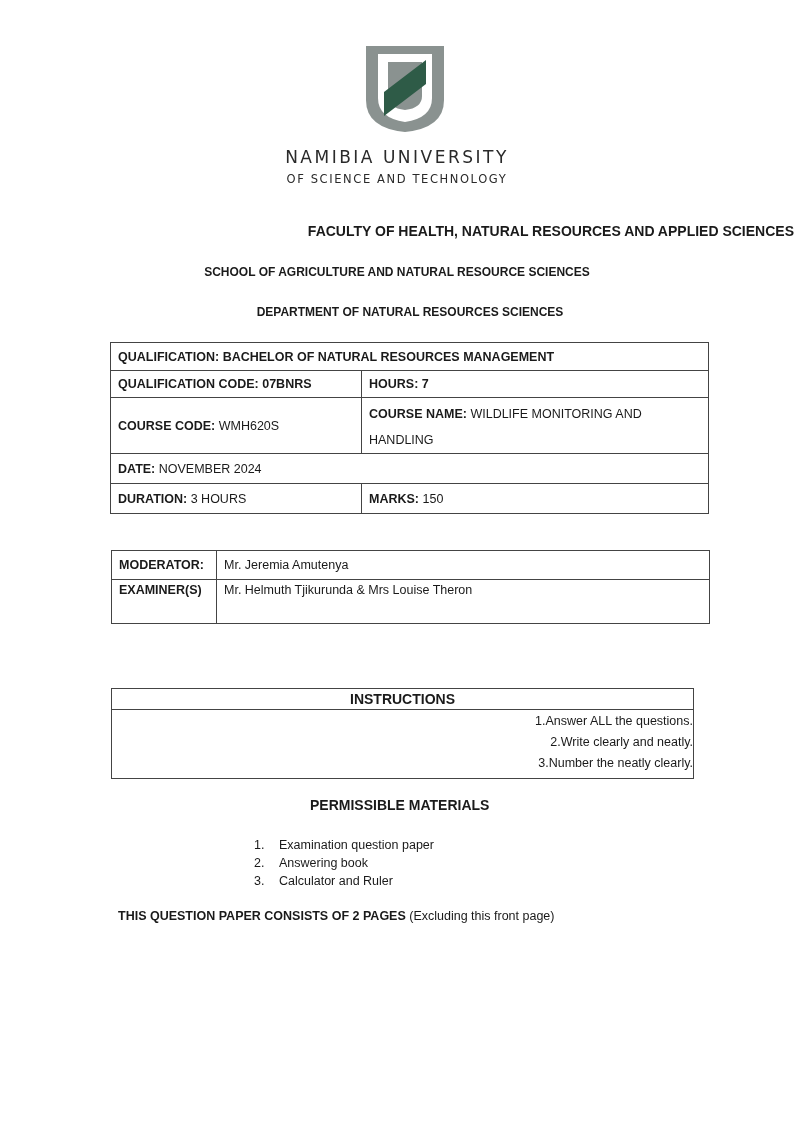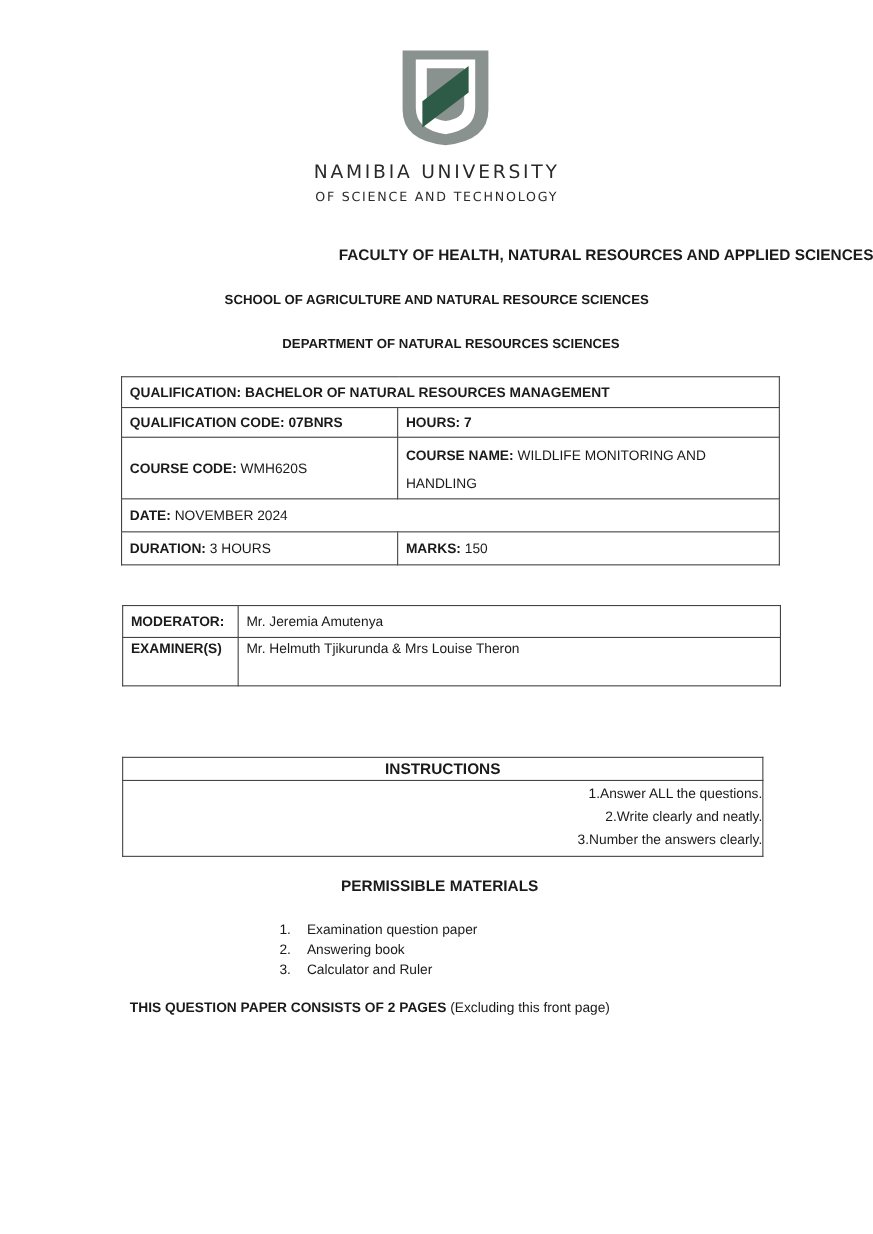--- a/index.html
+++ b/index.html
@@ -128,21 +128,21 @@
   </tr>
   <tr>
     <td class="items">
       <div class="instr-item">
         <span class="num">1.</span><span>Answer ALL the questions.</span>
       </div>
       <div class="instr-item">
         <span class="num">2.</span><span>Write clearly and neatly.</span>
       </div>
       <div class="instr-item">
-        <span class="num">3.</span><span>Number the answers clearly.</span>
+        <span class="num">3.</span><span>Number the neatly clearly.</span>
       </div>
     </td>
   </tr>
 </tbody>
   </table>
 
 <div class="perm-title">PERMISSIBLE MATERIALS</div>
 <div class="perm-list">
   <div class="perm-item">
     <span class="num">1.</span><span>Examination question paper</span>

